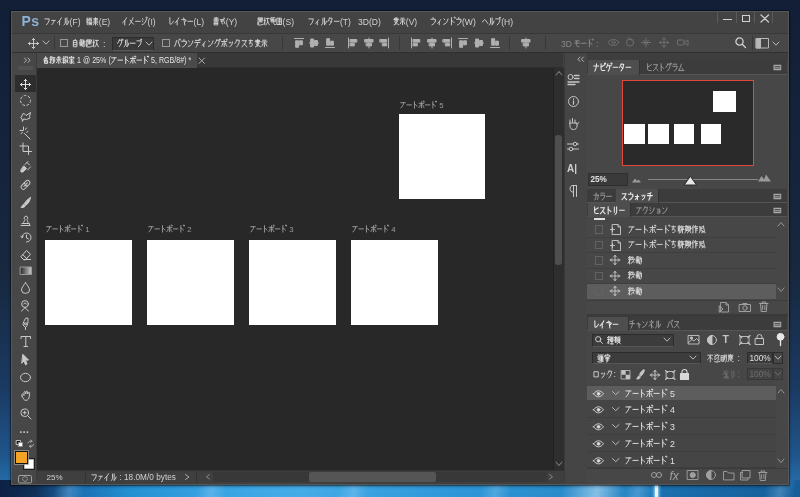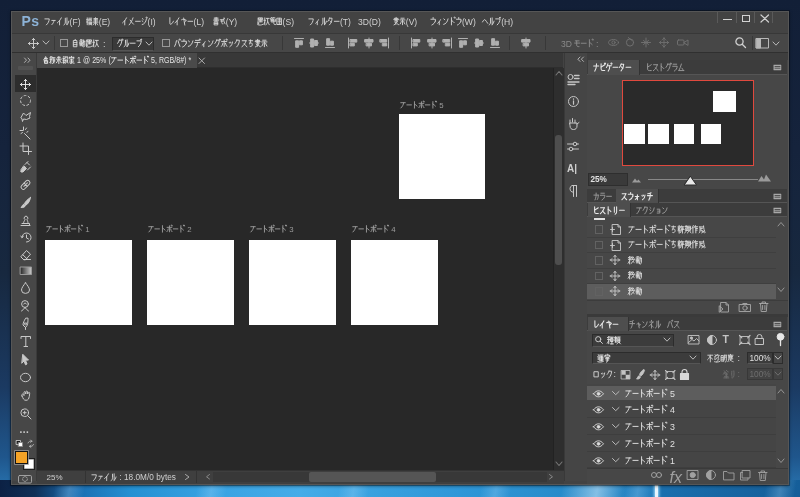--- a/index.html
+++ b/index.html
@@ -1968,21 +1968,21 @@
       <path d="M0,4 L3,0.5 L6,4"></path>
     </svg>
     <svg style="position:absolute;left:778.0px;top:458.5px;overflow:visible" width="6.0" height="4.0" fill="none" stroke="#999" stroke-width="0.95" stroke-linecap="round" stroke-linejoin="round">
       <path d="M0,0 L3,3.5 L6,0"></path>
     </svg>
     <div style="position:absolute;left:587.0px;top:467.5px;width:201.0px;height:16.0px;background:#474747;border-top:1px solid #3a3a3a;"></div>
     <svg style="position:absolute;left:650.5px;top:472.0px;overflow:visible" width="11.0" height="6.0" fill="none" stroke="#a0a0a0" stroke-width="1.00" stroke-linecap="round" stroke-linejoin="round">
       <circle cx="3" cy="3" r="2.5"></circle>
       <circle cx="8" cy="3" r="2.5"></circle>
     </svg>
-    <div style="position:absolute;left:669.5px;top:468.5px;font-size:16px;color:#a0a0a0;white-space:pre;font-style:italic">fx</div>
+    <div style="position:absolute;left:669.5px;top:468.5px;font-size:12px;color:#a0a0a0;white-space:pre;font-style:italic">fx</div>
     <svg style="position:absolute;left:686.5px;top:470.0px;overflow:visible" width="11.5" height="10.0" fill="none" stroke="#a0a0a0" stroke-width="0.90" stroke-linecap="round" stroke-linejoin="round">
       <rect x="0.5" y="0.5" width="10.5" height="9"></rect>
       <circle cx="5.7" cy="5" r="2.6" fill="#a0a0a0"></circle>
     </svg>
     <svg style="position:absolute;left:705.5px;top:470.0px;overflow:visible" width="10.0" height="10.0" fill="none" stroke="#a0a0a0" stroke-width="0.90" stroke-linecap="round" stroke-linejoin="round">
       <circle cx="5" cy="5" r="4.5"></circle>
       <path d="M5,0.5 V9.5 A4.5,4.5 0 0 1 5,0.5 Z" fill="#a0a0a0"></path>
     </svg>
     <svg style="position:absolute;left:722.5px;top:470.5px;overflow:visible" width="11.5" height="9.0" fill="none" stroke="#a0a0a0" stroke-width="0.90" stroke-linecap="round" stroke-linejoin="round">
       <path d="M0.5,8.5 V0.5 H4 L5.5,2 H11 V8.5 Z"></path>

